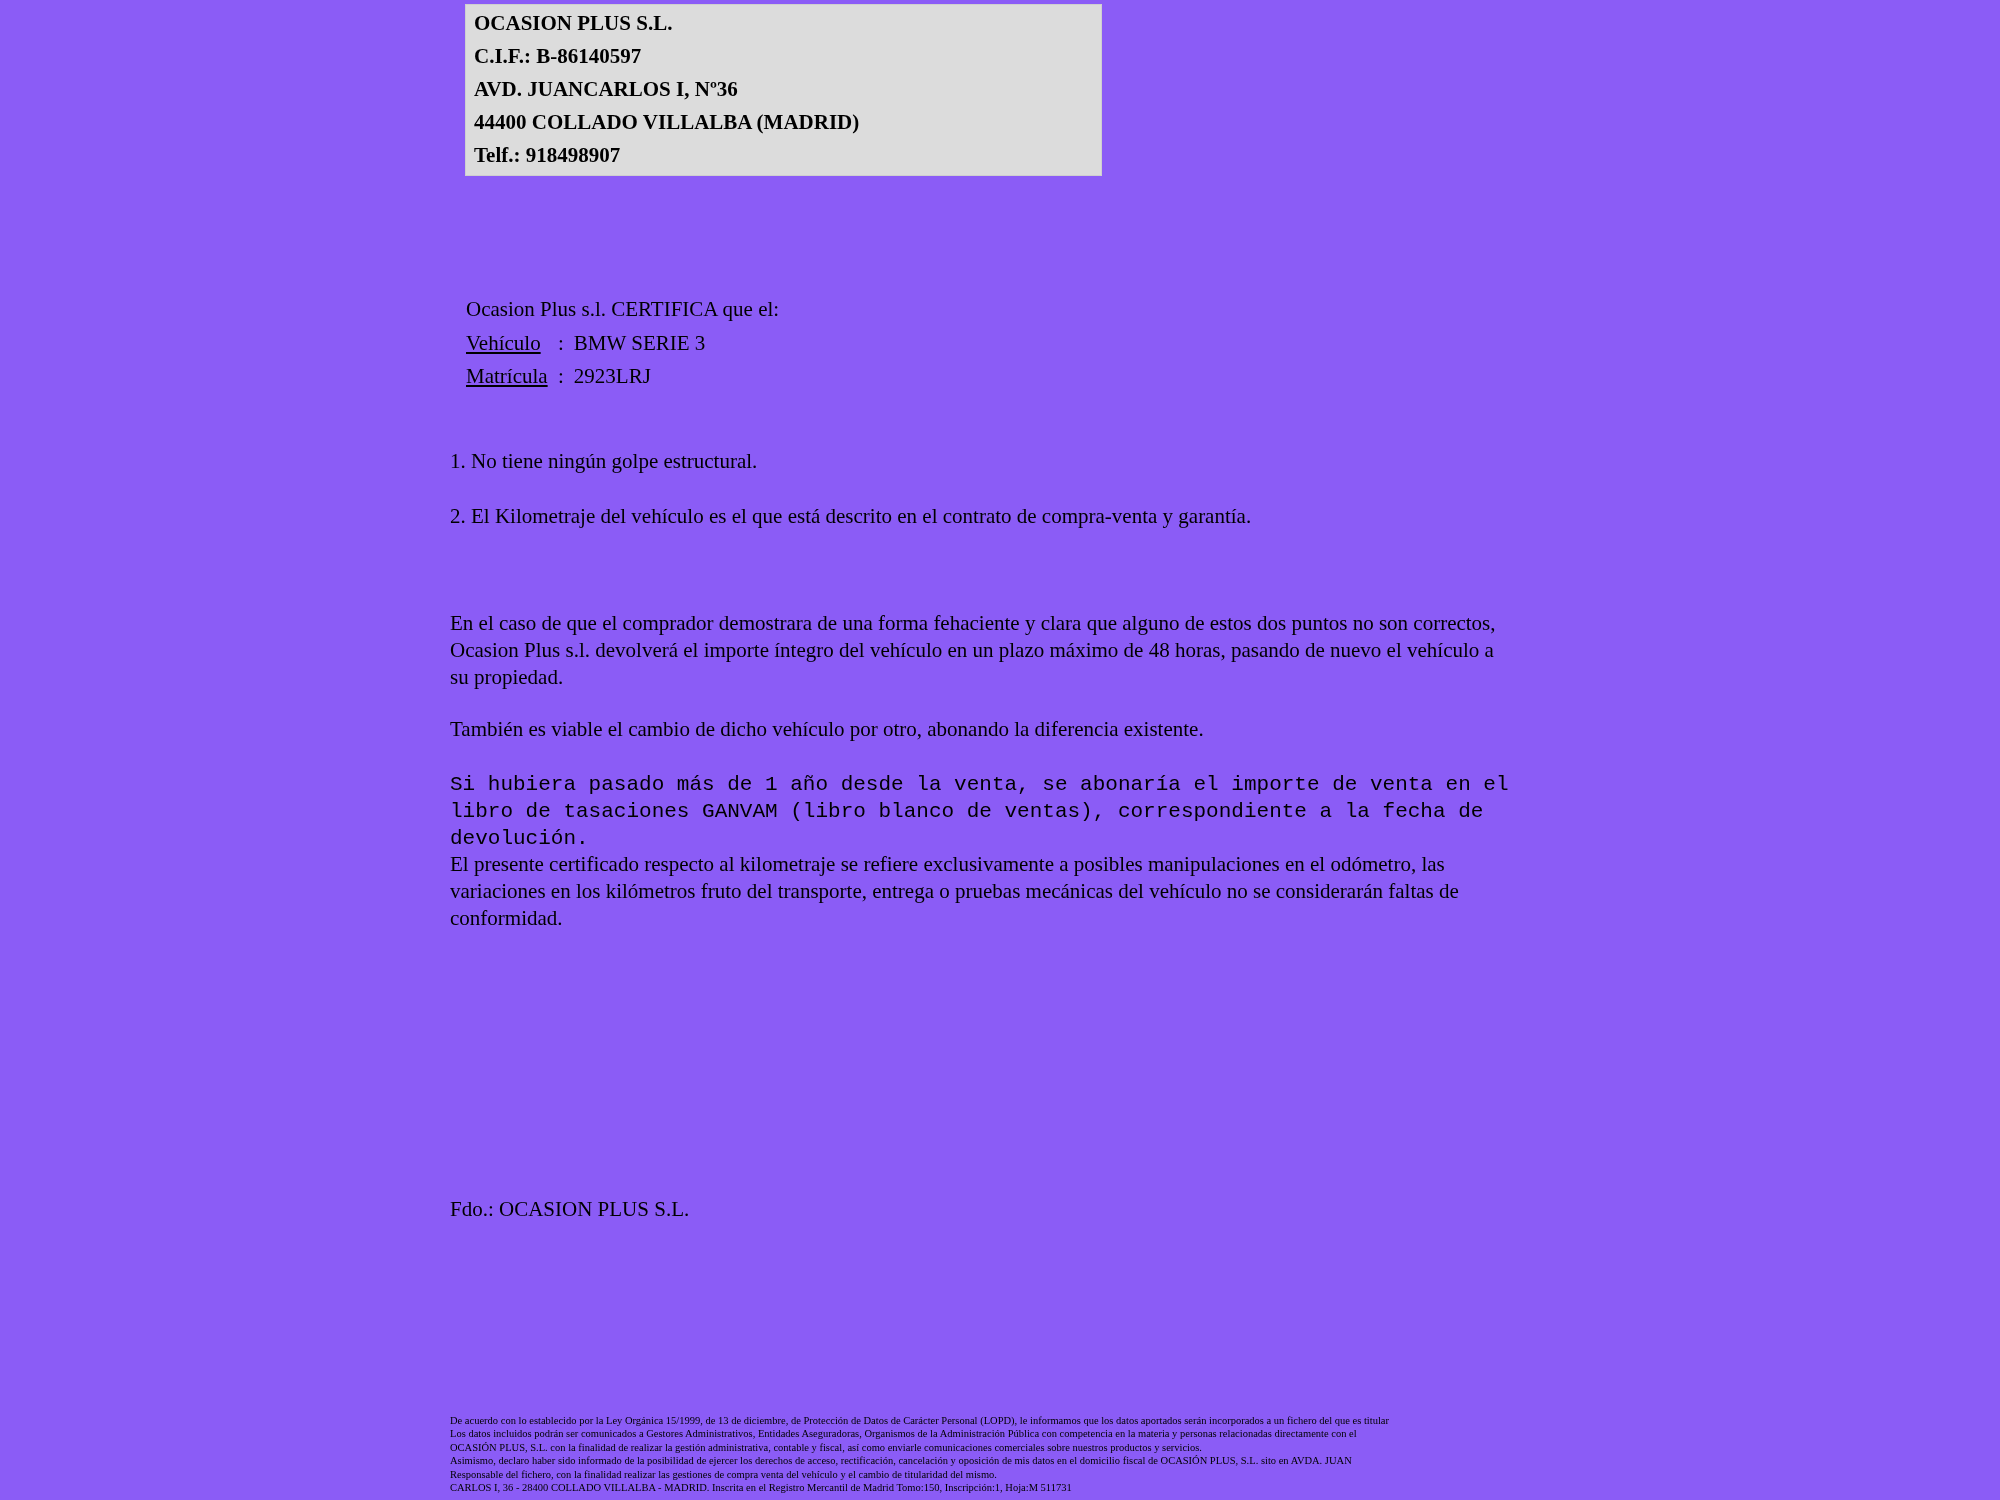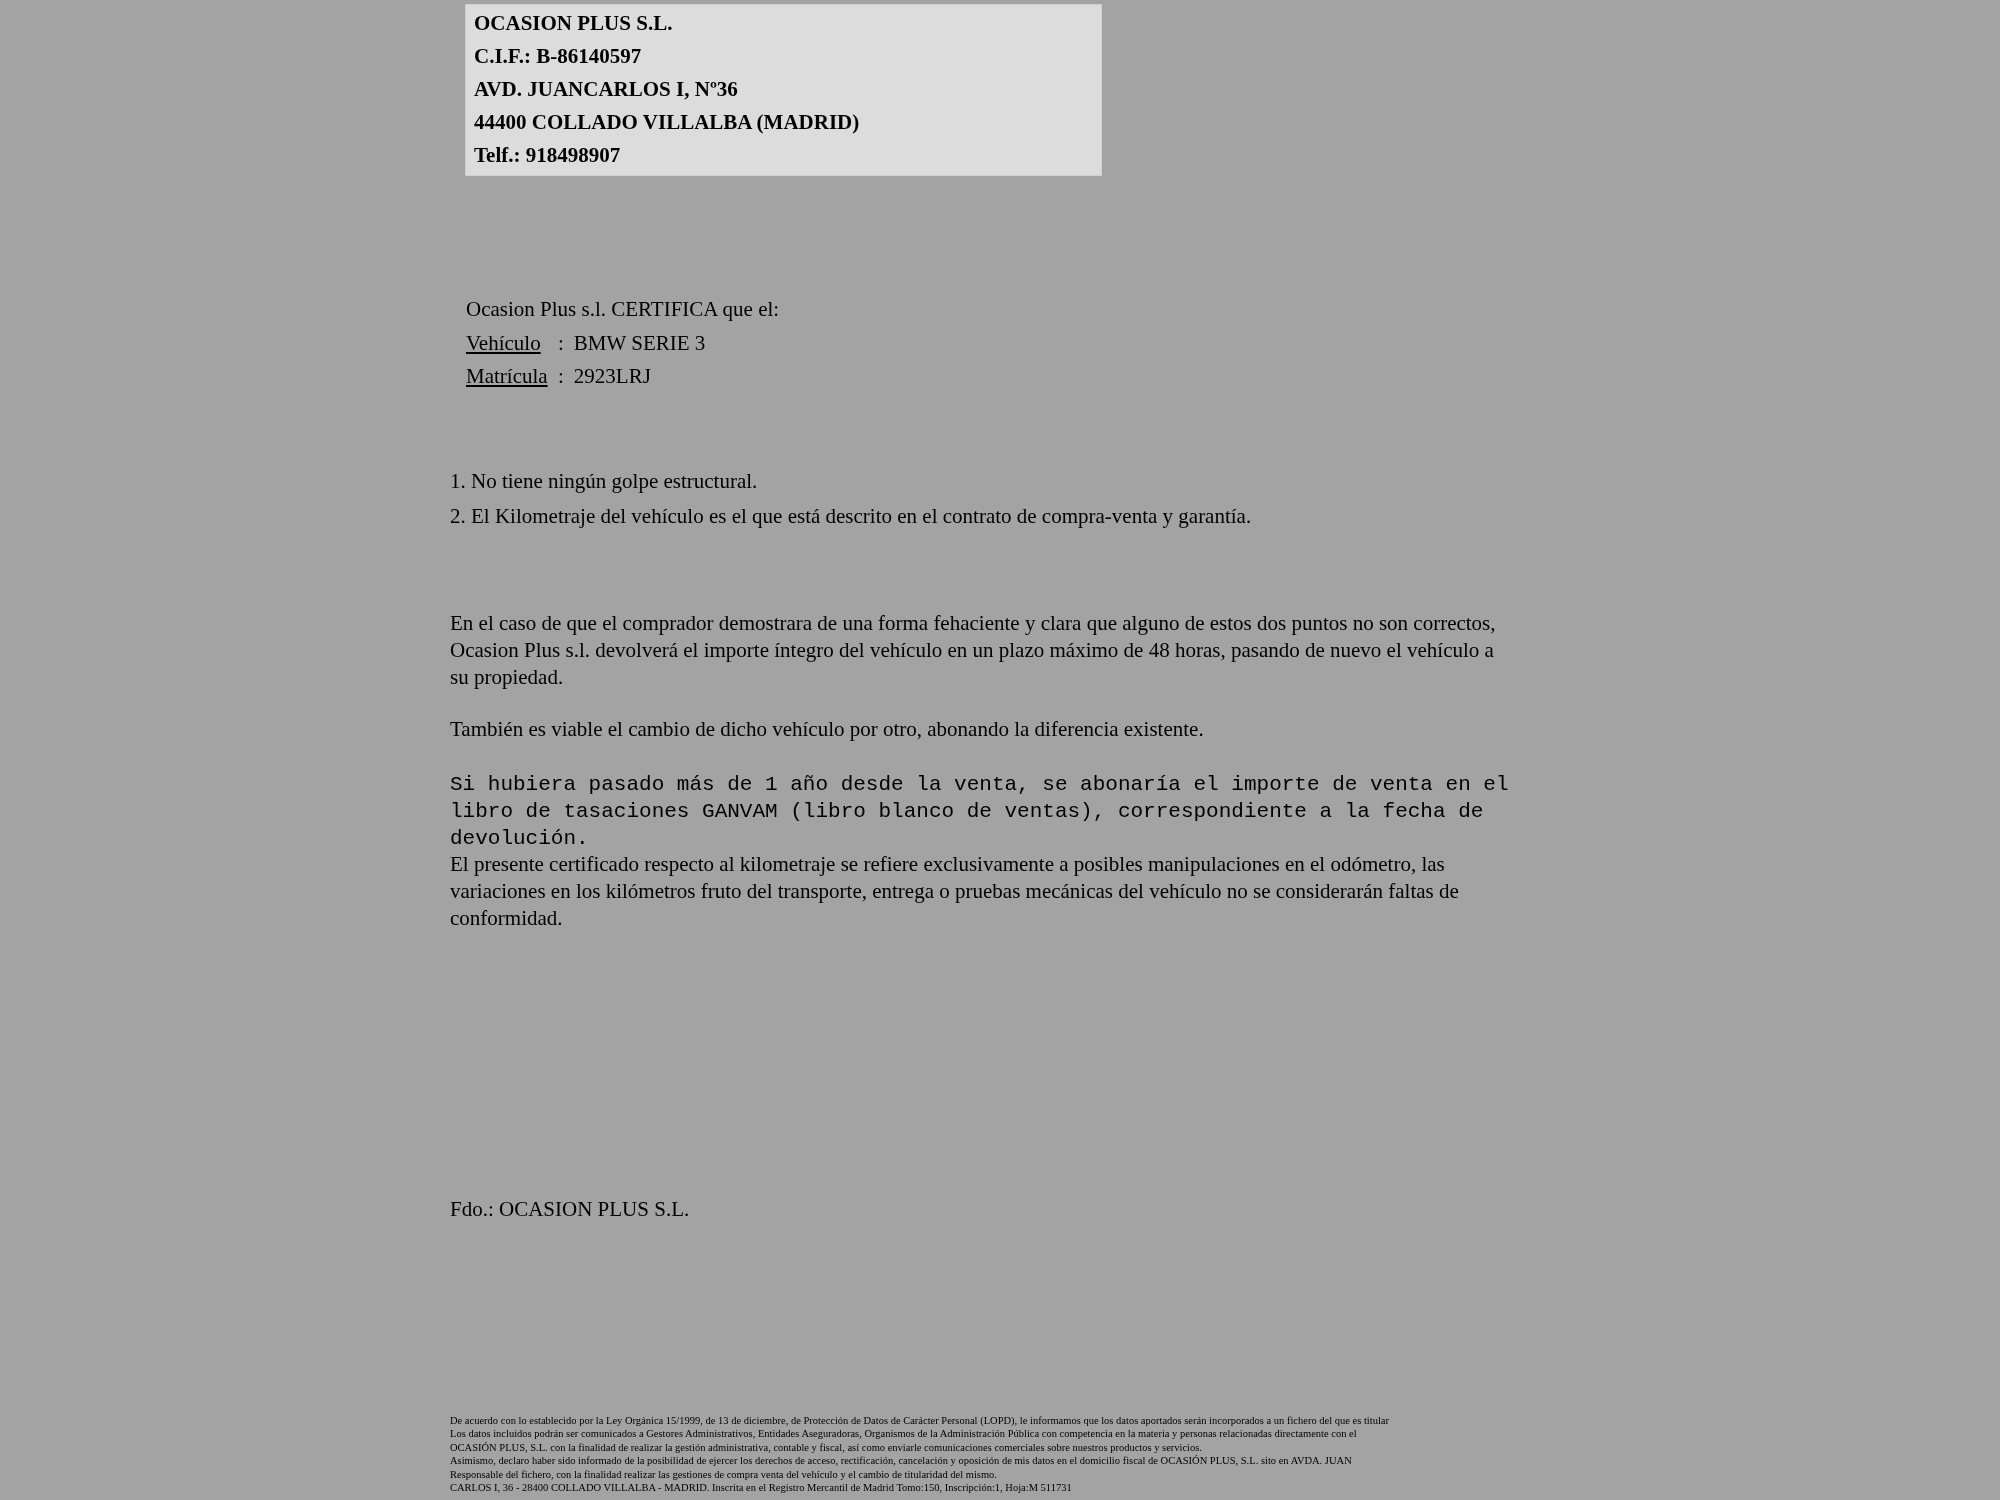--- a/index.html
+++ b/index.html
@@ -4,21 +4,21 @@
 <style>
   html, body {
     margin: 0;
     padding: 0;
     background: #ffffff;
   }
   .page {
     position: relative;
     width: 2000px;
     height: 1500px;
-    background: #a3a3a3;
+    background: #8b5cf6;
     font-family: "Liberation Serif", serif;
     color: #000000;
     overflow: hidden;
   }
   .header-box {
     position: absolute;
     left: 465px;
     top: 4px;
     width: 637px;
     box-sizing: border-box;
@@ -63,21 +63,21 @@
   }
   .underlined { text-decoration: underline; }
   .cert-value { margin-left: 10px; }
   .clause, .para {
     position: absolute;
     left: 450px;
     width: 1060px;
     font-size: 21px;
     line-height: 27px;
   }
-  .clause-1 { top: 448px; margin-top: 20px; }
+  .clause-1 { top: 448px; }
   .clause-2 { top: 503px; }
   .para-1 { top: 610px; }
   .para-2 { top: 716px; }
   .para-3 { top: 771px; font-family: Liberation Mono, monospace; }
   .para-4 { top: 851px; }
   .signature {
     position: absolute;
     left: 450px;
     top: 1196px;
     font-size: 21px;

